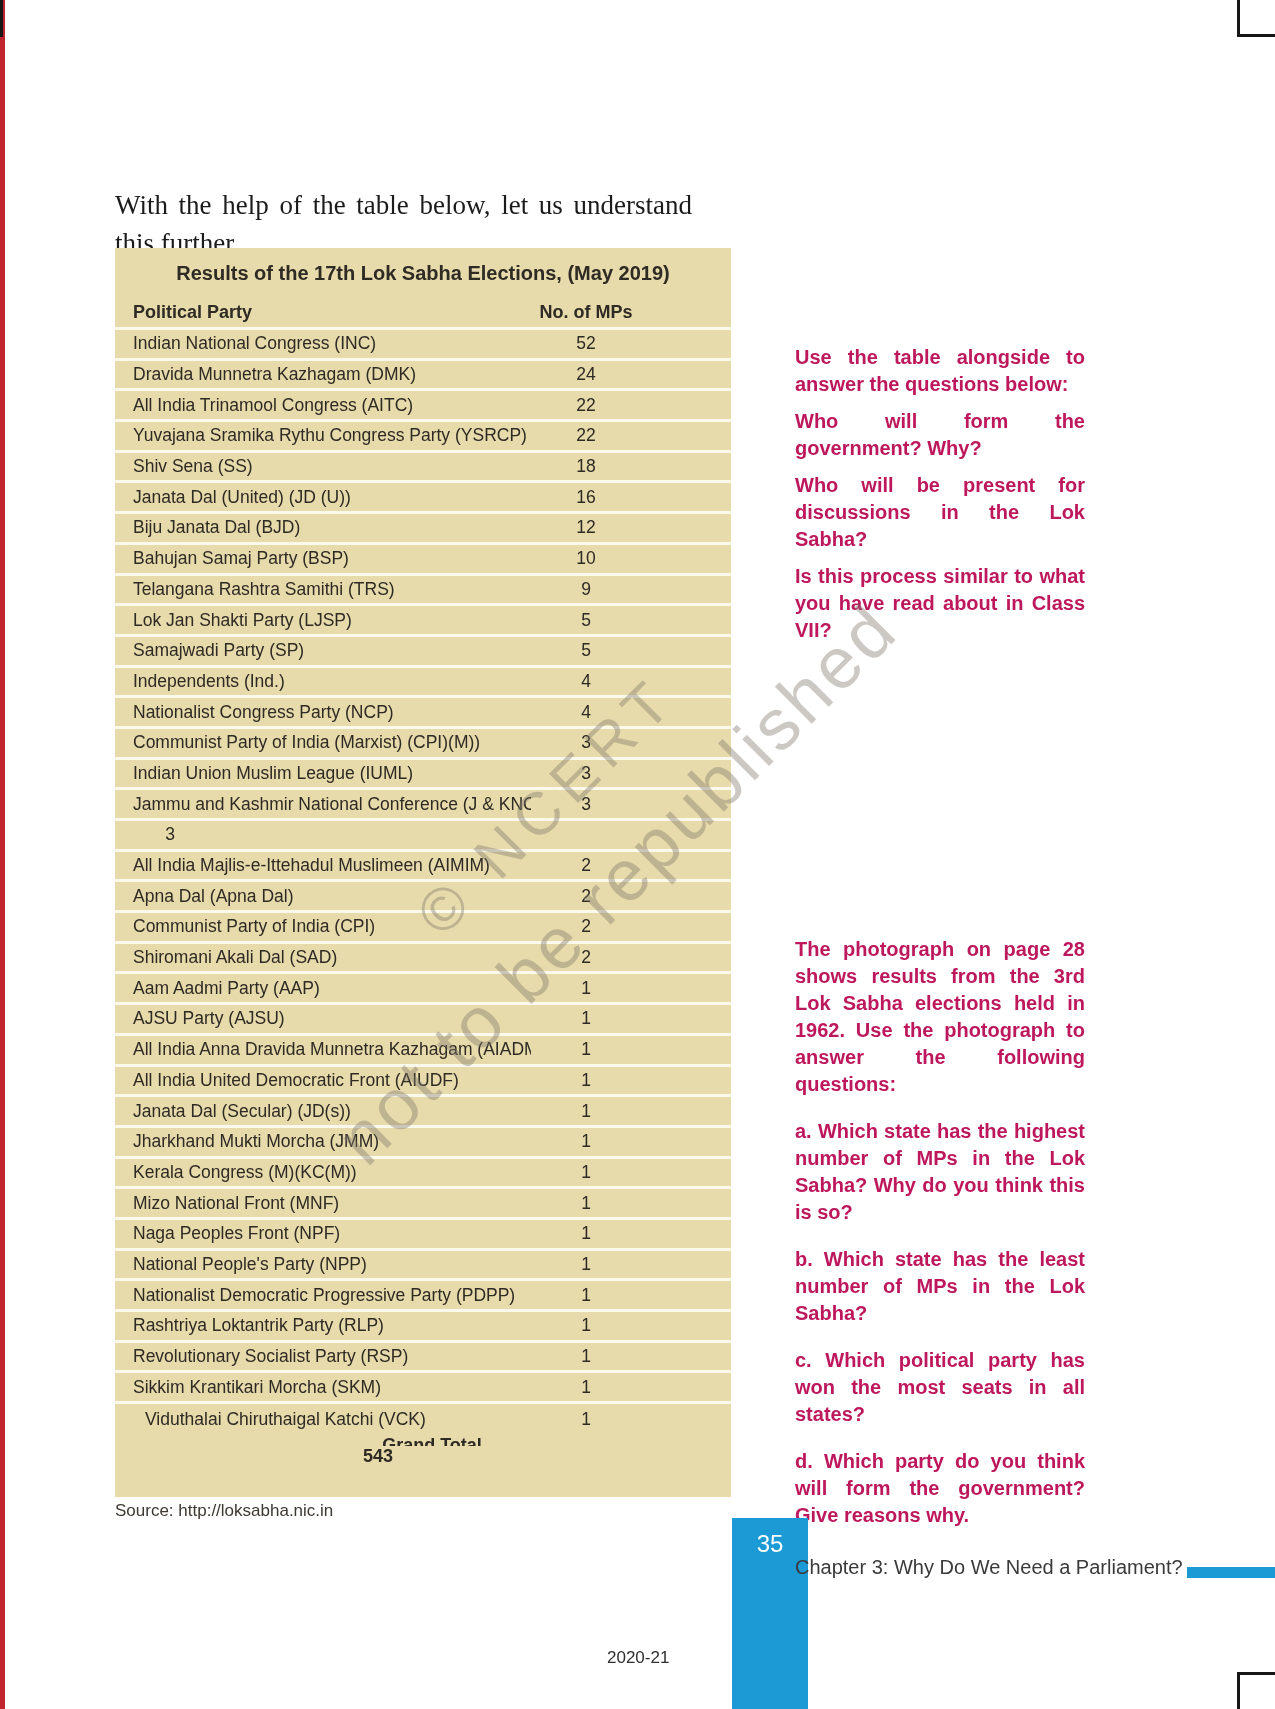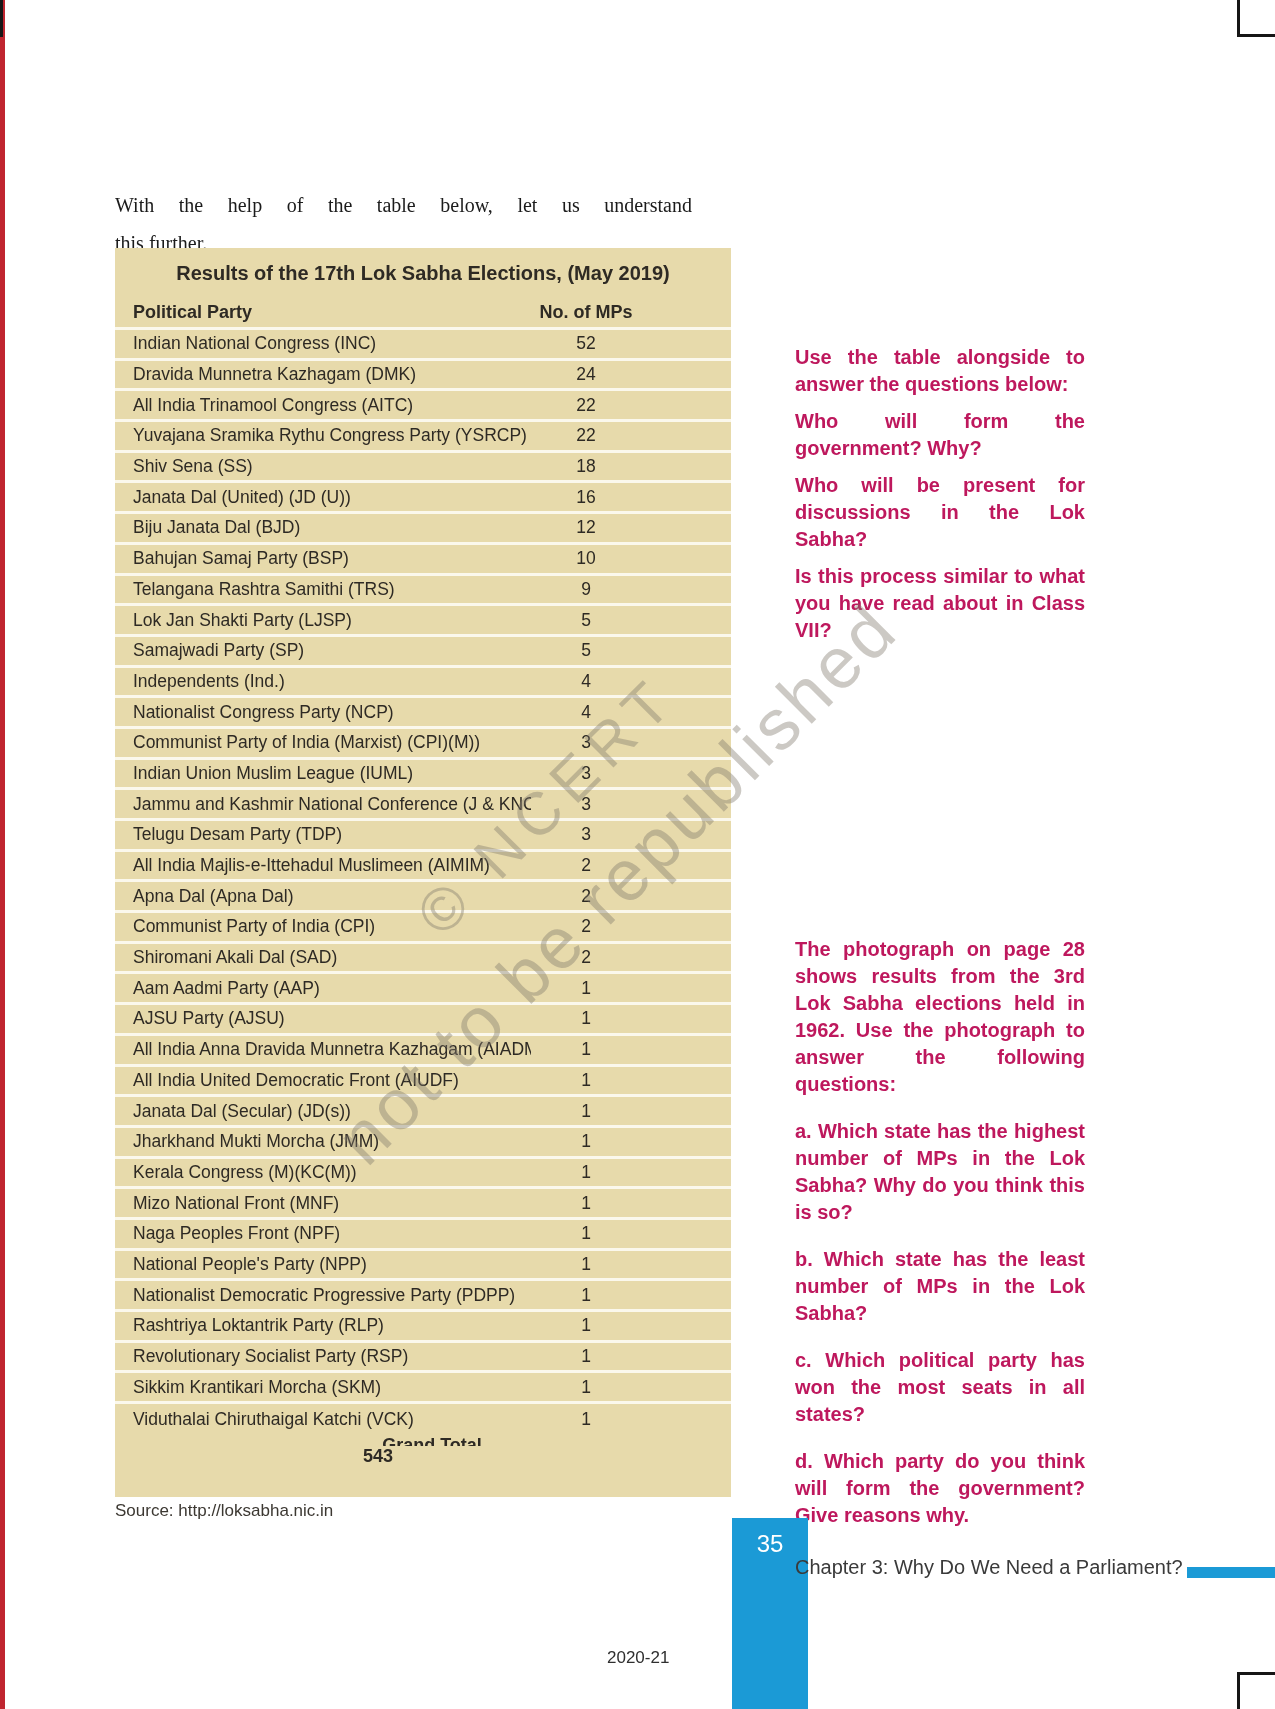--- a/index.html
+++ b/index.html
@@ -9,32 +9,32 @@
   
   .edge-stripe{position:absolute;left:0;top:0;width:5px;height:1709px;background:#C0252F;}
   .cropmark-tl{position:absolute;left:0;top:0;width:3px;height:37px;background:#161616;}
   .cropmark-tr{position:absolute;left:1237px;top:0;width:38px;height:37px;
                border-left:3px solid #161616;border-bottom:3px solid #161616;box-sizing:border-box;}
   .cropmark-br{position:absolute;left:1237px;top:1672px;width:38px;height:37px;
                border-left:3px solid #161616;border-top:3px solid #161616;box-sizing:border-box;}
 
   
   .intro{position:absolute;left:115px;top:186px;width:577px;
-         font-family:"Liberation Serif",serif;font-size:20px;line-height:38px;color:#1b1b1b;}
+         font-family:"Liberation Serif",serif;font-size:27px;line-height:38px;color:#1b1b1b;}
   .intro .l1{text-align:justify;text-align-last:justify;}
 
   
   .lok-table{position:absolute;left:115px;top:248px;width:616px;height:1249px;
              background:#E7DAAB;color:#2E2A24;}
   .t-title{height:36px;padding-top:14px;text-align:center;font-size:20px;font-weight:bold;}
   .t-head{display:flex;align-items:center;height:32px;font-size:18px;font-weight:bold;
           border-bottom:3px solid #FBF8EC;box-sizing:border-box;}
   .t-row{display:flex;align-items:center;height:30.7px;font-size:17.5px;
          border-bottom:3px solid #FBF8EC;box-sizing:border-box;}
-  .t-row:last-child{border-bottom:none;}
+  .t-row:last-child{border-bottom:none;padding-left:12px;}
   .c-party{flex:1;padding-left:18px;white-space:nowrap;overflow:hidden;}
   .c-mps{width:110px;margin-right:90px;text-align:center;}
   .t-total{display:flex;align-items:center;height:32px;font-size:18px;font-weight:bold;flex-direction:column;}
 
   .source-line{position:absolute;left:115px;top:1501px;font-size:17px;color:#3C3832;}
 
   
   .notes{position:absolute;width:290px;color:#be185d;font-size:20px;line-height:27px;
          font-weight:bold;text-align:justify;}
   .notes-1{left:795px;top:344px;}
@@ -153,21 +153,20 @@
     <div class="c-party">Indian Union Muslim League (IUML)</div>
     <div class="c-mps">3</div>
   </div>
 
   <div class="t-row">
     <div class="c-party">Jammu and Kashmir National Conference (J &amp; KNC)</div>
     <div class="c-mps">3</div>
   </div>
 
   <div class="t-row">
-    <div class="c-party">Telugu Desam Party (TDP)</div>
     <div class="c-mps">3</div>
   </div>
 
   <div class="t-row">
     <div class="c-party">All India Majlis-e-Ittehadul Muslimeen (AIMIM)</div>
     <div class="c-mps">2</div>
   </div>
 
   <div class="t-row">
     <div class="c-party">Apna Dal (Apna Dal)</div>

